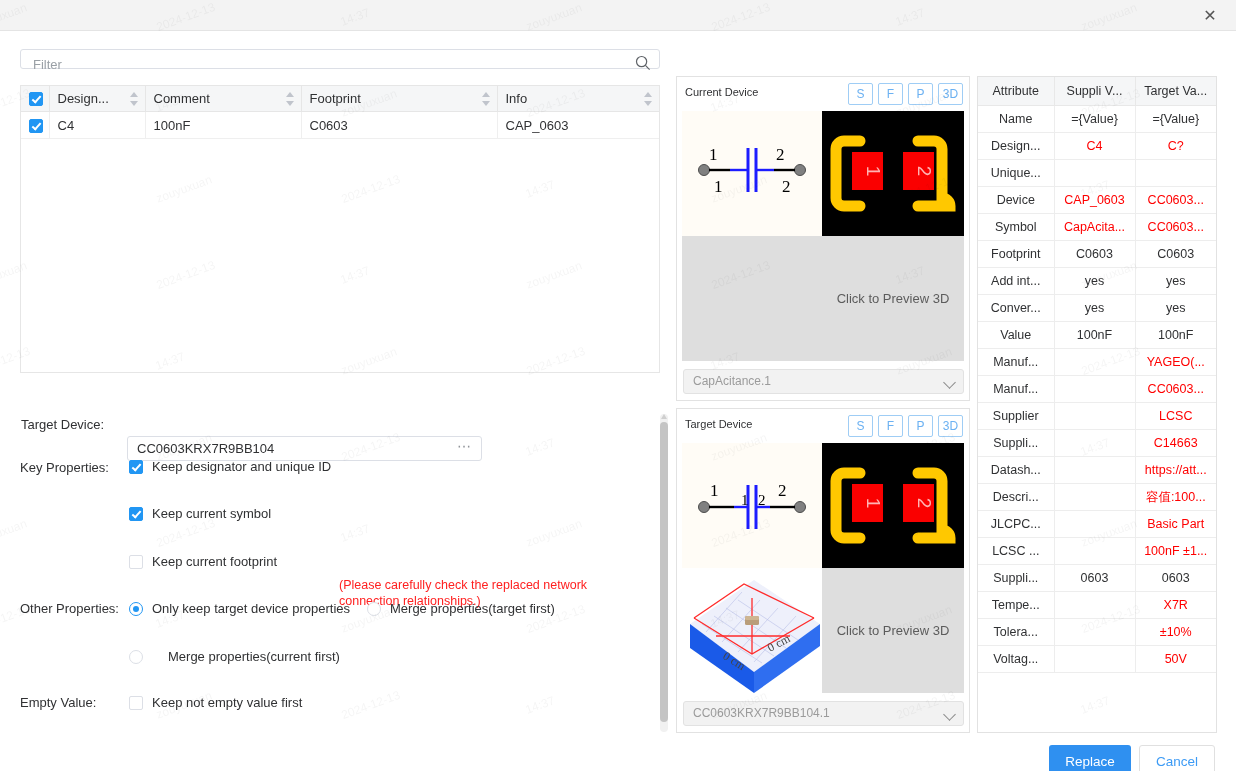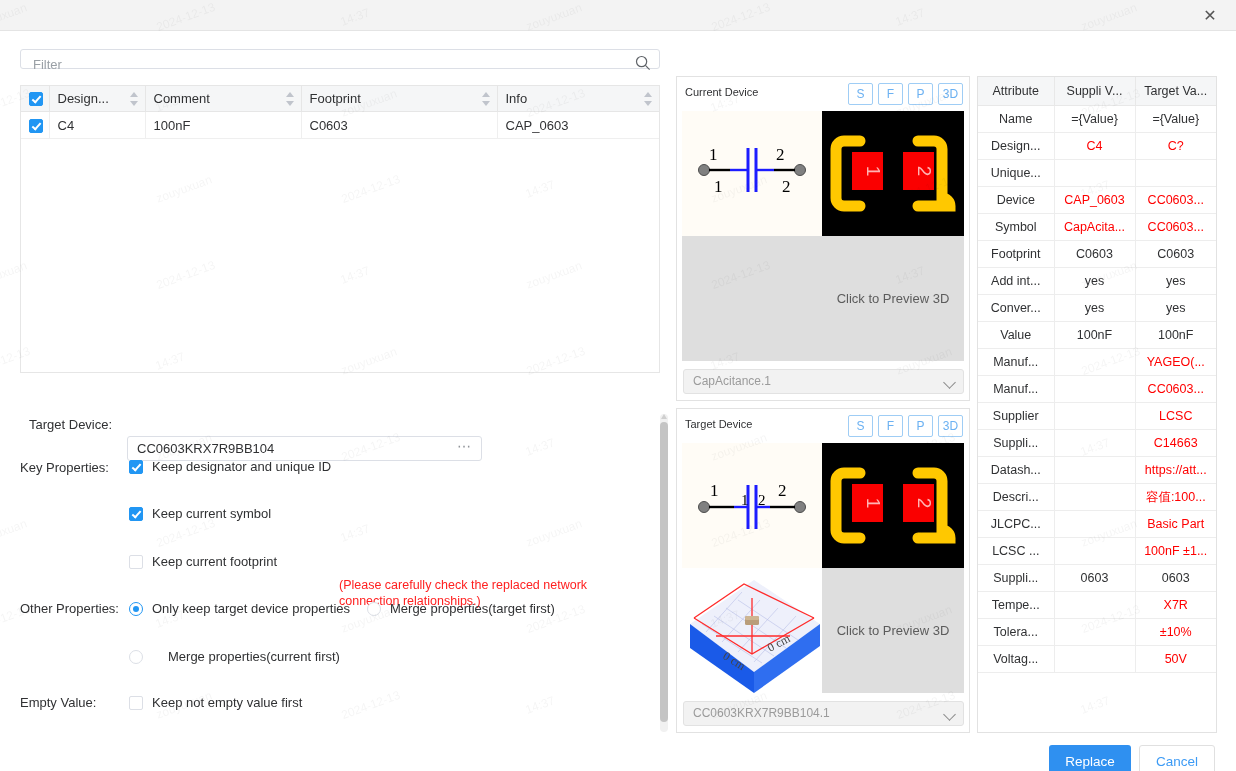--- a/index.html
+++ b/index.html
@@ -433,21 +433,21 @@
             <td>C4</td>
             <td>100nF</td>
             <td>C0603</td>
             <td style="border-right:none">CAP_0603</td>
           </tr>
         </tbody>
       </table>
     </div>
   </div>
 
-  <div class="flabel" style="left:29px; top:386px;">Target Device:</div>
+  <div class="flabel" style="left:21px; top:386px;">Target Device:</div>
   <div id="target-device-input">
     <span class="val">CC0603KRX7R9BB104</span>
     <span class="ellipsis">⋯</span>
   </div>
 
   <div class="flabel" style="left:20px; top:429px;">Key Properties:</div>
 
   <div class="optrow" style="left:129px; top:428px;">
     <span class="ckbox checked"></span>
     <span class="lbl">Keep designator and unique ID</span>

